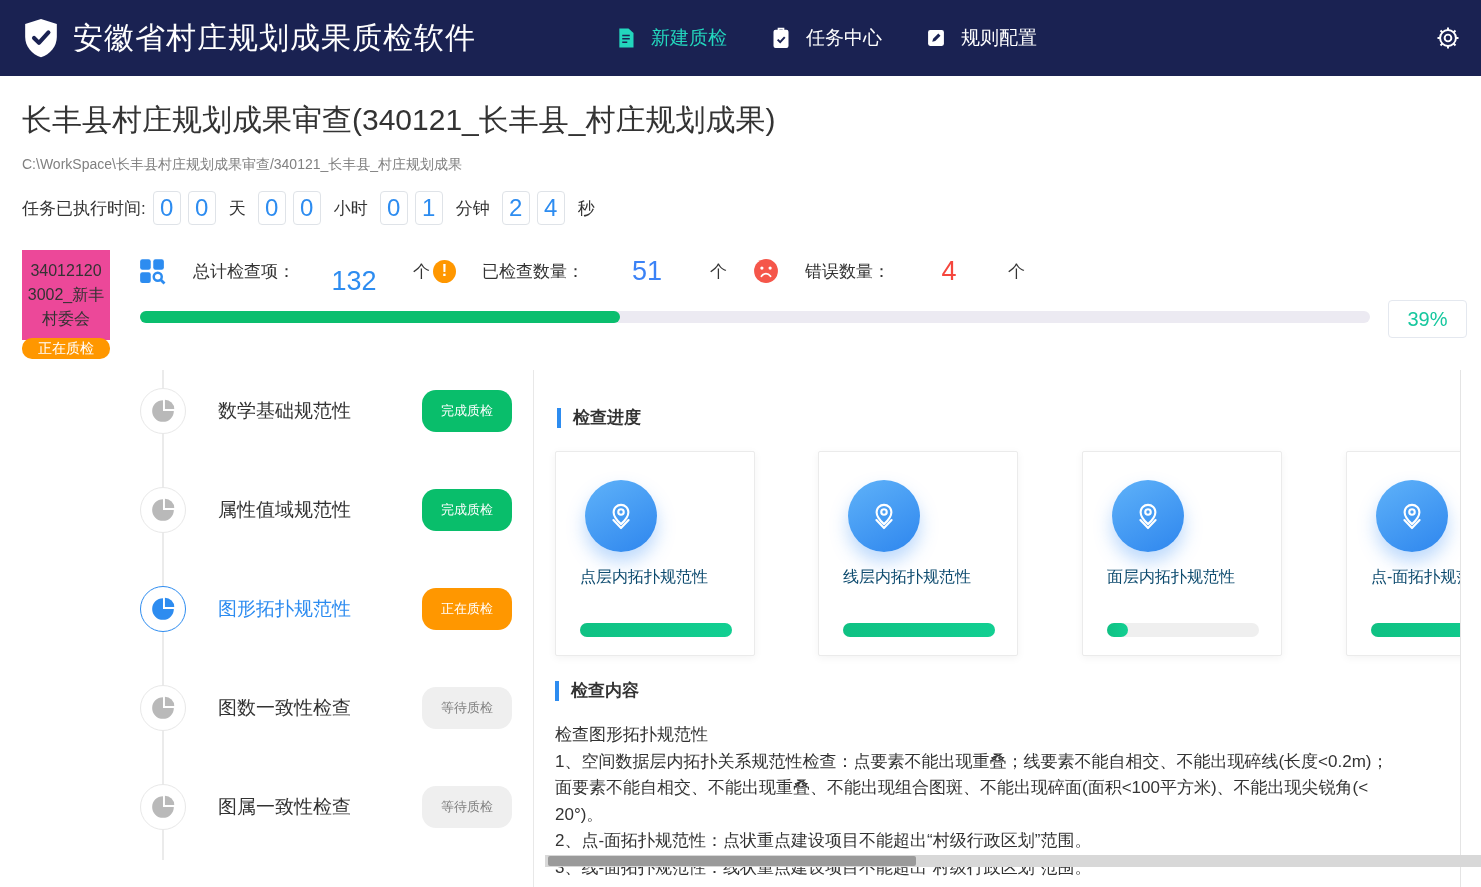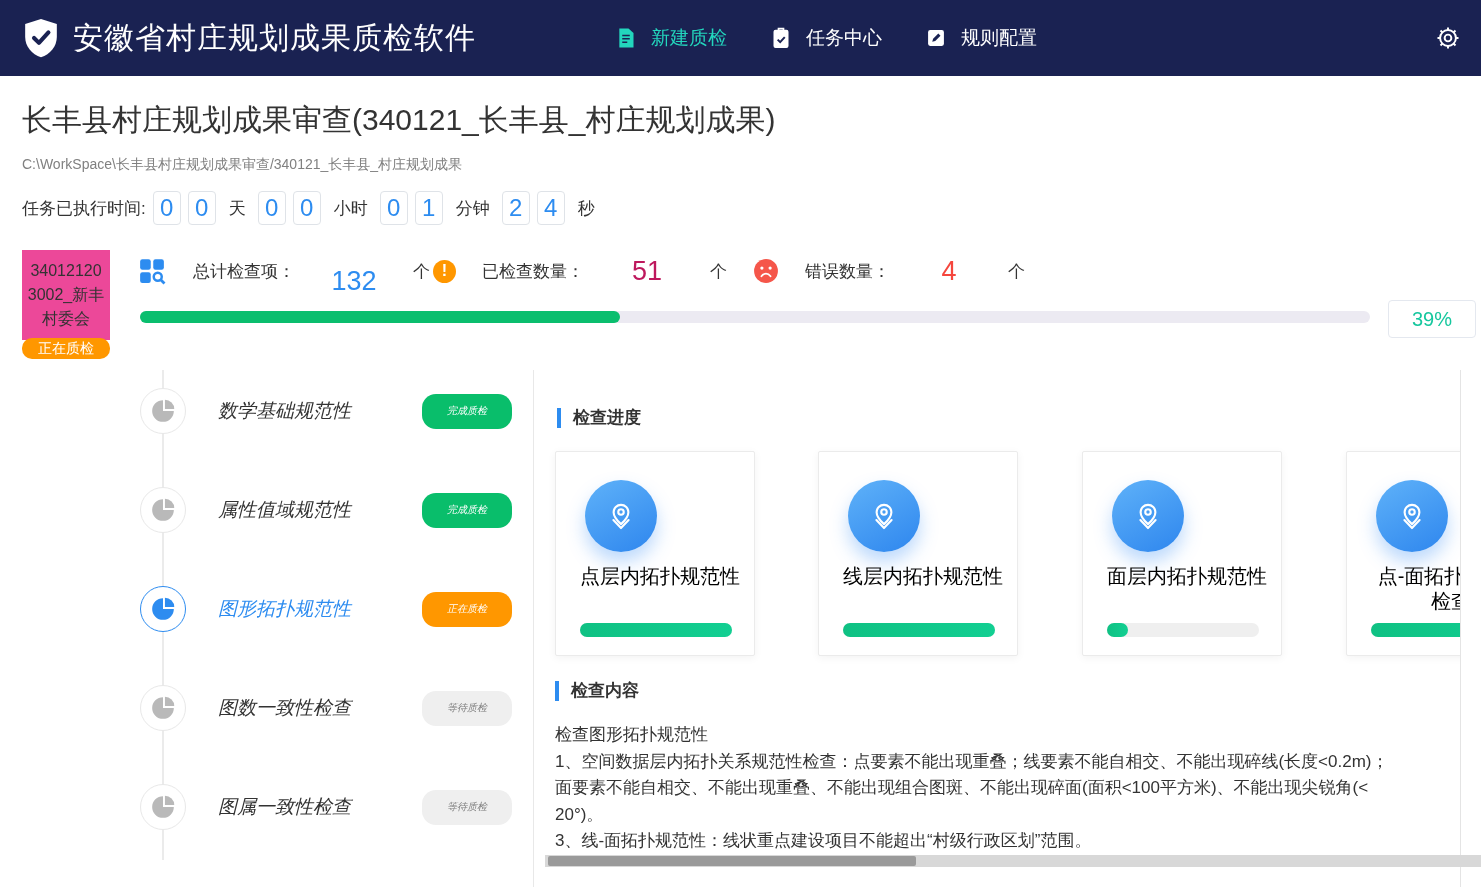--- a/index.html
+++ b/index.html
@@ -28,55 +28,55 @@
   
   .village { position:absolute; left:22px; top:250px; width:88px; height:90px; background:#ec4899;
              font-size:16px; line-height:24px; text-align:center; display:flex; align-items:center; justify-content:center;
              padding:0 5px; word-break:break-all; cursor:pointer; }
   .village-badge { position:absolute; left:22px; top:338px; width:88px; height:21px; background:#ff9700; border-radius:10px;
              color:#fff; font-size:14px; display:flex; align-items:center; justify-content:center; }
   
   .stats { position:absolute; left:137px; top:253px; height:36px; display:flex; align-items:center; font-size:17px; color:#333; }
   .stat-num { font-size:27px; text-align:center; }
   .n-blue { color:#2d8cf0; min-width:118px;margin-top:20px; }
-  .n-orange { color:#be185d; min-width:126px; }
+  .n-orange { color:#3b82f6; min-width:126px; }
   .n-red { color:#f5463d; min-width:118px; }
   .excl { width:23px; height:23px; border-radius:50%; background:#ff9700; color:#fff; font-size:16px; font-weight:bold;
           display:flex; align-items:center; justify-content:center; margin-left:3px; }
   .icon-gap { margin-left:26px; }
   
   .main-track { position:absolute; left:140px; top:311px; width:1230px; height:12px; border-radius:6px; background:#eceaf2; }
   .main-fill  { height:100%; border-radius:6px; background:#0abe6e; }
-  .pct-box { position:absolute; left:1388px; top:300px; width:88px; height:38px; background:#fff; border:1px solid #e4e8ef;
+  .pct-box { position:absolute; left:1388px; top:300px; width:79px; height:38px; background:#fff; border:1px solid #e4e8ef;
              border-radius:4px; color:#16c79e; font-size:20px; display:flex; align-items:center; justify-content:center; }
   
   .v-divider { position:absolute; left:533px; top:370px; height:517px; width:1px; background:#e8e8e8; }
   .right-line { position:absolute; left:1460px; top:370px; height:517px; width:1px; background:#e4e4e4; }
-  .checklist { position:absolute; left:140px; top:370px; width:372px; height:517px;font-style:italic; }
+  .checklist { position:absolute; left:140px; top:370px; width:372px; height:517px; }
   .check-line { position:absolute; left:22px; top:0; width:2px; height:490px; background:#ebebeb; }
   .check-item { position:absolute; left:0; width:372px; height:46px; display:flex; align-items:center; cursor:pointer; }
   .check-circle { width:46px; height:46px; border-radius:50%; border:1px solid #e8e8e8; background:#fff; color:#b9b9b9;
                   display:flex; align-items:center; justify-content:center; position:relative; z-index:1; flex:0 0 46px; }
   .check-item.active .check-circle { border-color:#2d8cf0; color:#2d8cf0; }
   .check-label { margin-left:32px; font-size:19px; color:#333; flex:1; white-space:nowrap; }
   .check-item.active .check-label { color:#2d8cf0; }
-  .pill { width:90px; height:35px; border-radius:14px; font-size:10px; display:flex; align-items:center; justify-content:center; }
+  .pill { width:90px; height:42px; border-radius:14px; font-size:13px; display:flex; align-items:center; justify-content:center; }
   .pill.done    { background:#09be6b; color:#fff; }
   .pill.active  { background:#ff9700; color:#fff; }
   .pill.waiting { background:#efefef; color:#808080; }
   
   .right-panel { position:absolute; left:534px; top:370px; width:926px; height:517px; overflow:hidden; }
   .sec-head { position:absolute; display:flex; align-items:center; gap:12px; font-size:17px; font-weight:700; color:#333; }
   .sec-bar { width:4px; height:20px; background:#2d8cf0; }
   .card { position:absolute; top:81px; width:200px; height:205px; background:#fff; border:1px solid #ebebeb; border-radius:2px;
           box-shadow:0 2px 8px rgba(0,0,0,0.05); }
   .card-pin { position:absolute; left:29px; top:28px; width:72px; height:72px; border-radius:50%;
               background:linear-gradient(150deg,#5fb2f9,#2e86ee); box-shadow:0 10px 18px rgba(64,145,247,0.35);
               display:flex; align-items:center; justify-content:center; }
-  .card-label { position:absolute; left:24px; top:112px; width:160px; font-size:20px; line-height:25px; color:#000000;text-align:center; }
+  .card-label { position:absolute; left:24px; top:112px; width:160px; font-size:16px; line-height:25px; color:#0c4a6e; }
   .card-bar { position:absolute; left:24px; top:171px; width:152px; height:14px; border-radius:7px; background:#efefef; }
   .card-fill { position:relative; height:100%; border-radius:7px; background:linear-gradient(90deg,#0fc183,#12cf92); }
   .card-pct { position:absolute; right:5px; top:15px; height:20px; line-height:14px; color:#fff; font-size:13px; white-space:nowrap;margin-left:46px; }
   .content-text { position:absolute; left:21px; top:352px; width:905px; font-size:17px; line-height:26.5px; color:#333; }
   
   .h-track { position:absolute; left:545px; top:855px; width:936px; height:12px; background:#d8d8d8; }
   .h-thumb { position:absolute; left:3px; top:1px; width:368px; height:10px; background:#9a9a9a; border-radius:2px; cursor:grab; }
   svg { display:block; }
 </style>
 </head>
@@ -328,20 +328,21 @@
     <div class="sec-head" style="left:21px; top:309px;">
       <span class="sec-bar"></span>
       <span>检查内容</span>
     </div>
 
     <div class="content-text">
       <div>检查图形拓扑规范性</div>
       <div>1、空间数据层内拓扑关系规范性检查：点要素不能出现重叠；线要素不能自相交、不能出现碎线(长度&lt;0.2m)；</div>
       <div>面要素不能自相交、不能出现重叠、不能出现组合图斑、不能出现碎面(面积&lt;100平方米)、不能出现尖锐角(&lt;</div>
       <div>20°)。</div>
+      <div>2、点-面拓扑规范性：点状重点建设项目不能超出“村级行政区划”范围。</div>
       <div>3、线-面拓扑规范性：线状重点建设项目不能超出“村级行政区划”范围。</div>
     </div>
   </div>
 
   <div class="h-track">
     <div class="h-thumb"></div>
   </div>
 
 </div>
 

